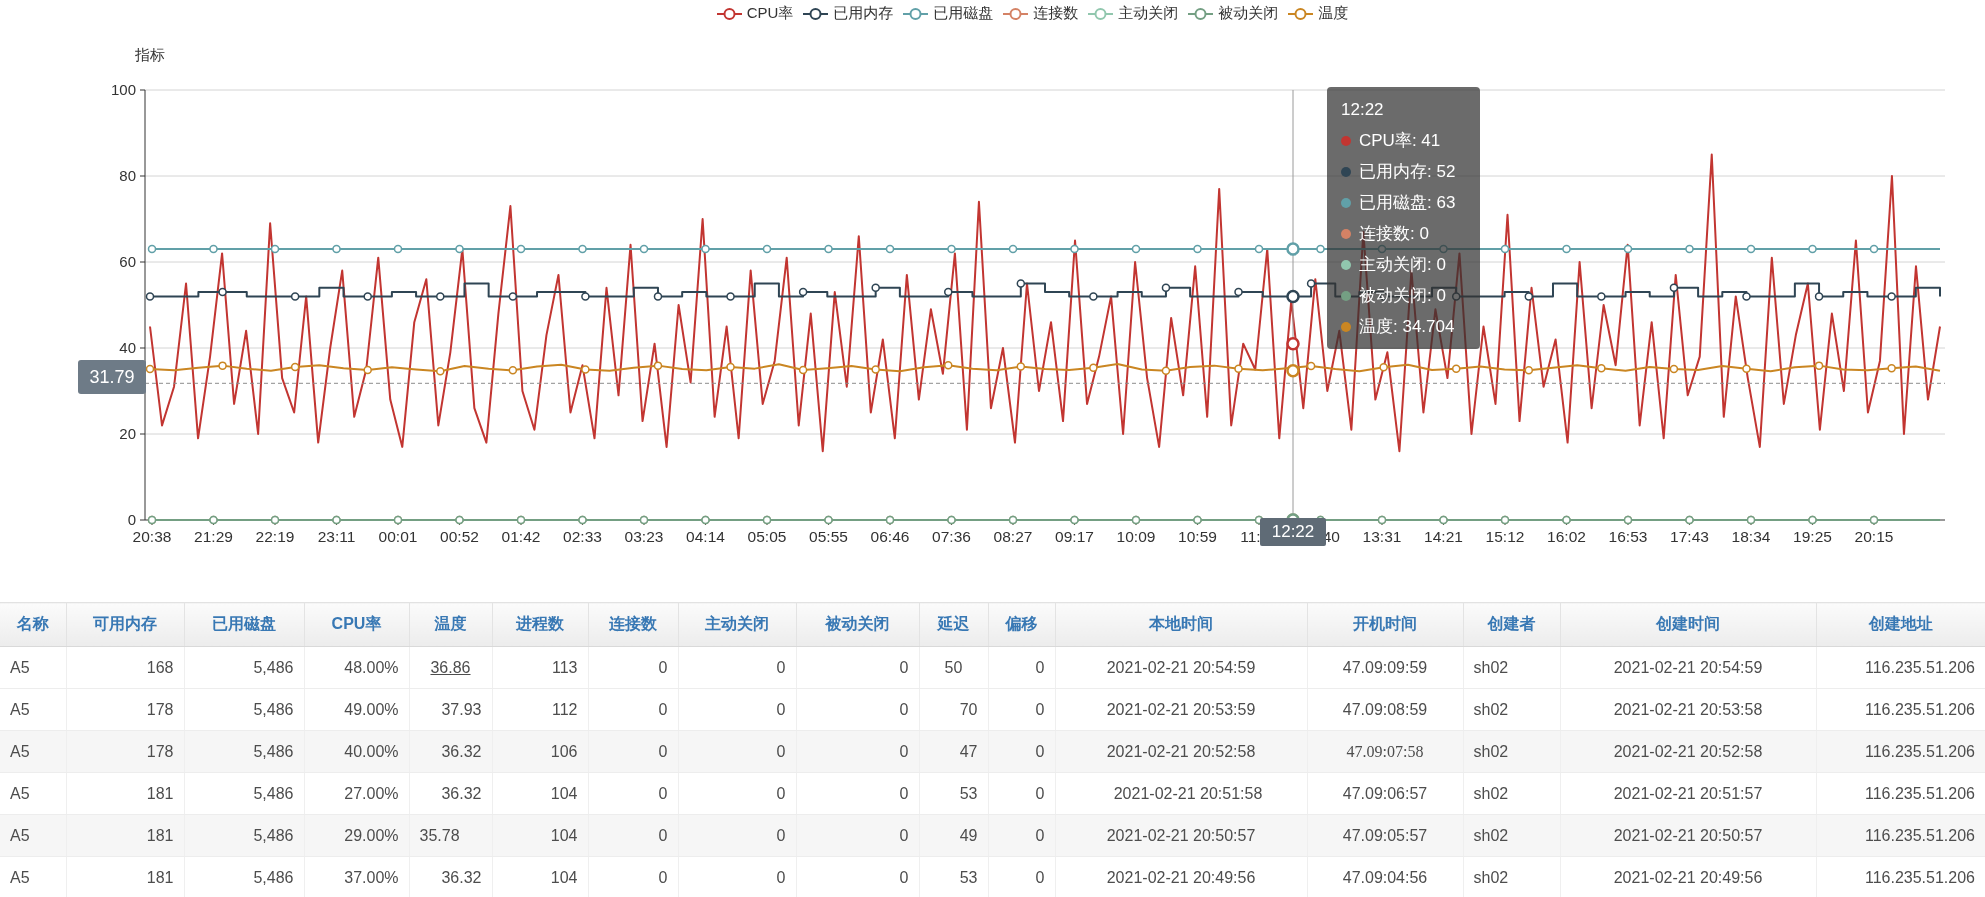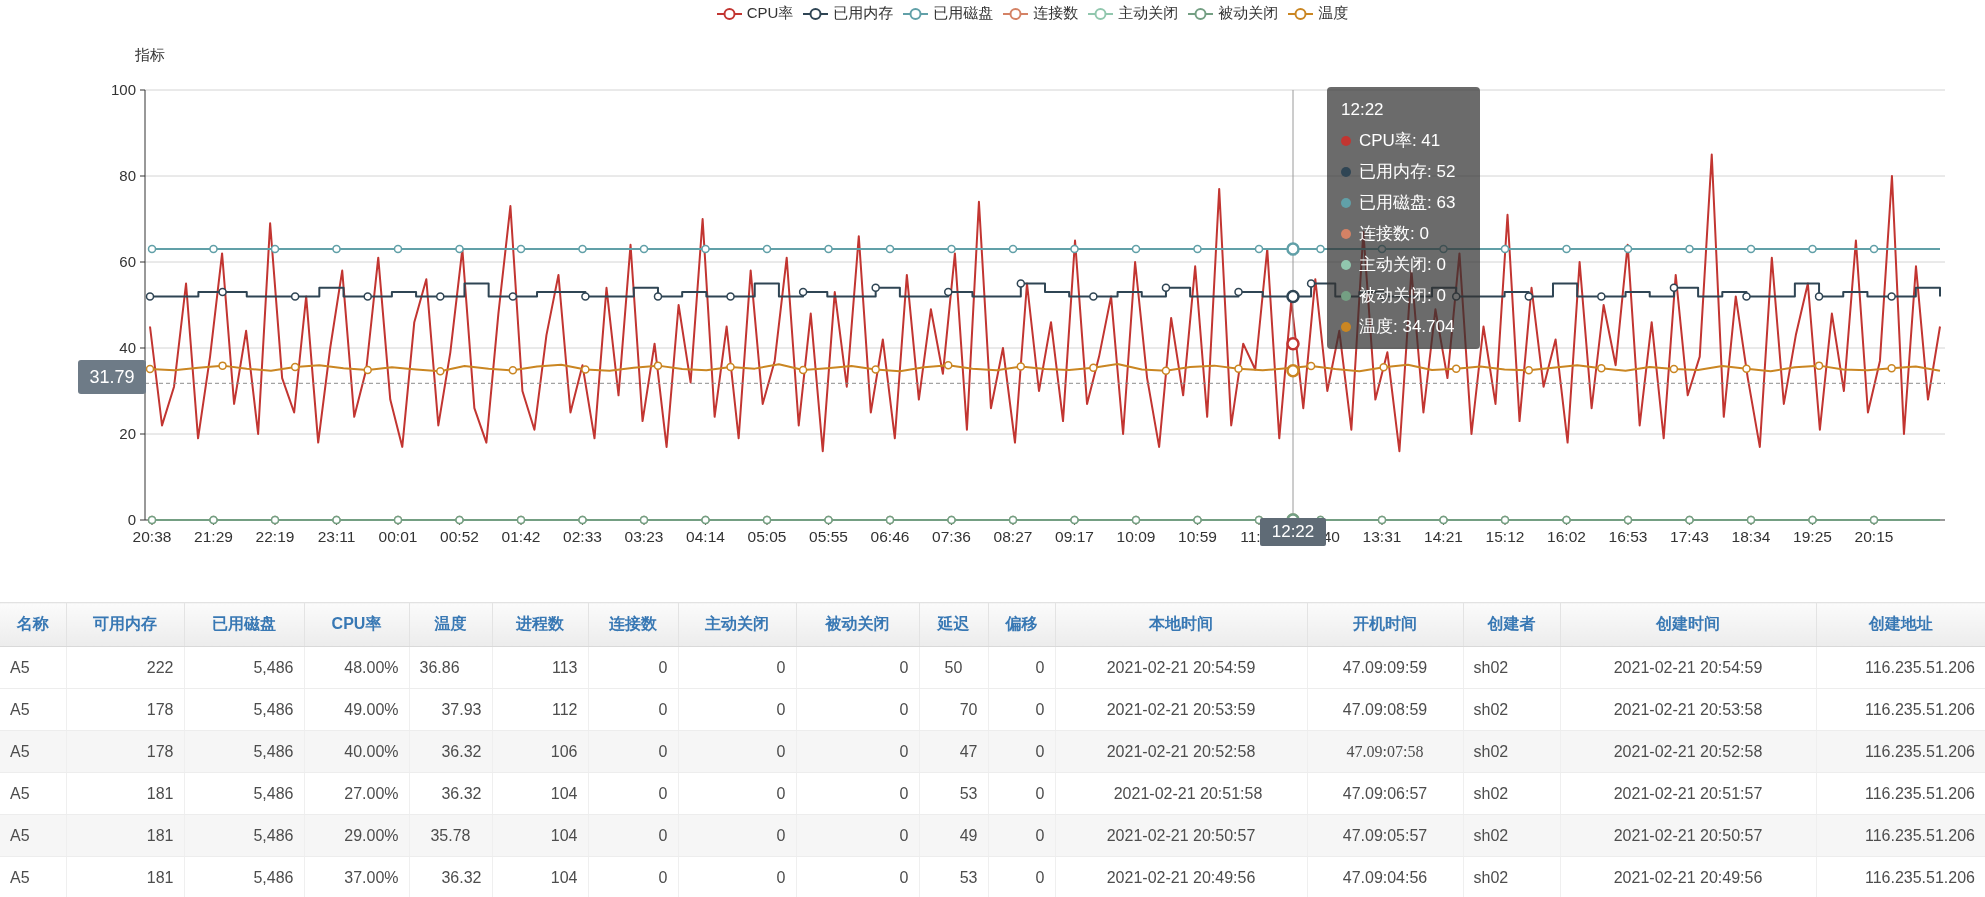--- a/index.html
+++ b/index.html
@@ -423,24 +423,24 @@
         <th>本地时间</th>
         <th>开机时间</th>
         <th>创建者</th>
         <th>创建时间</th>
         <th>创建地址</th>
       </tr>
     </thead>
   <tbody id="tbl-body">
       <tr>
         <td style="text-align: left;">A5</td>
-        <td style="text-align: right;">222</td>
+        <td style="text-align: right;">168</td>
         <td style="text-align: right;">5,486</td>
         <td style="text-align: right;">48.00%</td>
-        <td style="text-align: left;">36.86</td>
+        <td style="text-align: center; text-decoration: underline;">36.86</td>
         <td style="text-align: right;">113</td>
         <td style="text-align: right;">0</td>
         <td style="text-align: right;">0</td>
         <td style="text-align: right;">0</td>
         <td style="text-align: center;">50</td>
         <td style="text-align: right;">0</td>
         <td style="text-align: center;">2021-02-21 20:54:59</td>
         <td style="text-align: center;">47.09:09:59</td>
         <td style="text-align: left;">sh02</td>
         <td style="text-align: center;">2021-02-21 20:54:59</td>
@@ -498,21 +498,21 @@
         <td style="text-align: center;">47.09:06:57</td>
         <td style="text-align: left;">sh02</td>
         <td style="text-align: center;">2021-02-21 20:51:57</td>
         <td style="text-align: right;">116.235.51.206</td>
       </tr>
       <tr>
         <td style="text-align: left;">A5</td>
         <td style="text-align: right;">181</td>
         <td style="text-align: right;">5,486</td>
         <td style="text-align: right;">29.00%</td>
-        <td style="text-align: center;">35.78</td>
+        <td style="text-align: left;">35.78</td>
         <td style="text-align: right;">104</td>
         <td style="text-align: right;">0</td>
         <td style="text-align: right;">0</td>
         <td style="text-align: right;">0</td>
         <td style="text-align: right;">49</td>
         <td style="text-align: right;">0</td>
         <td style="text-align: center;">2021-02-21 20:50:57</td>
         <td style="text-align: center;">47.09:05:57</td>
         <td style="text-align: left;">sh02</td>
         <td style="text-align: center;">2021-02-21 20:50:57</td>

